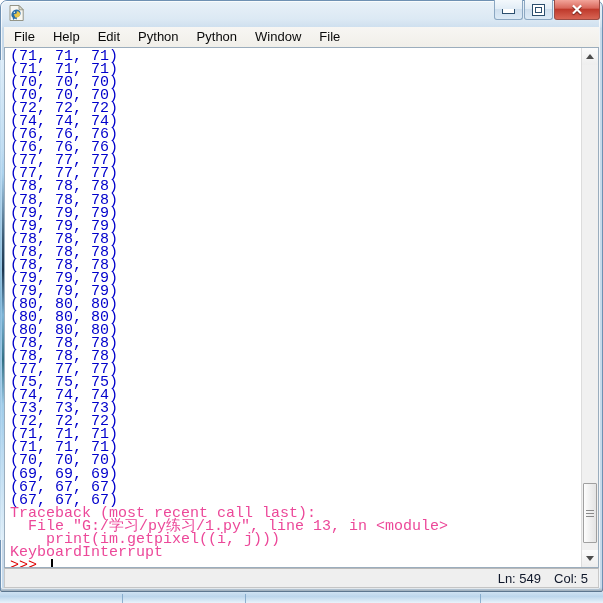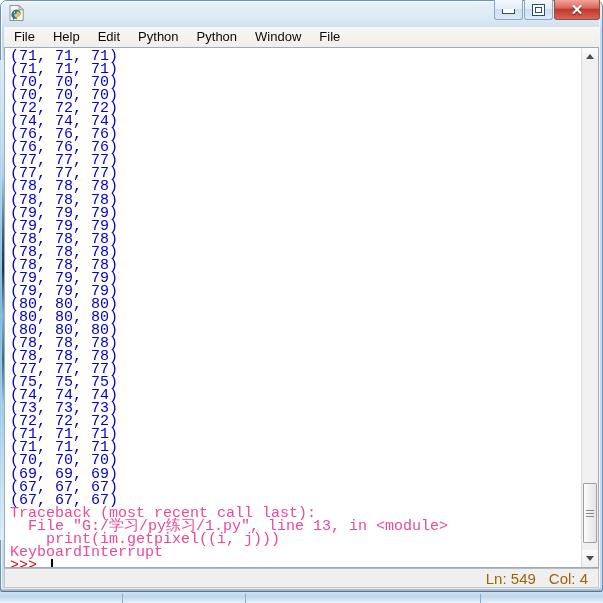--- a/index.html
+++ b/index.html
@@ -255,22 +255,22 @@
     border: 1px solid #c8c8c8;
     border-top: 1px solid #b9b9b9;
     box-sizing: border-box;
     display: flex;
     align-items: center;
     justify-content: flex-end;
     padding-right: 10px;
     gap: 13px;
   }
   .status-text {
-    font-size: 15px;
-    color: #a16207;
+    font-size: 13px;
+    color: #0f172a;
     white-space: nowrap;
   }
 
   
   .bottom-sliver {
     position: absolute;
     left: 0; top: 592px;
     width: 603px; height: 11px;
     background: linear-gradient(to bottom, #cfe2f2 0%, #bcd6ec 40%, #e9f3fb 100%);
   }
@@ -354,21 +354,21 @@
         </div>
       </div>
       <div class="sb-btn down">
         <div class="arrow-down"></div>
       </div>
     </div>
   </div>
 
   <div class="statusbar">
     <div class="status-text">Ln: 549</div>
-    <div class="status-text">Col: 4</div>
+    <div class="status-text">Col: 5</div>
   </div>
 
   <div class="bottom-shadow"></div>
   <div class="bottom-sliver"></div>
   <div class="sliver-divider" style="left:122px"></div>
   <div class="sliver-divider" style="left:245px"></div>
   <div class="sliver-divider" style="left:480px"></div>
 
 </div>
 

